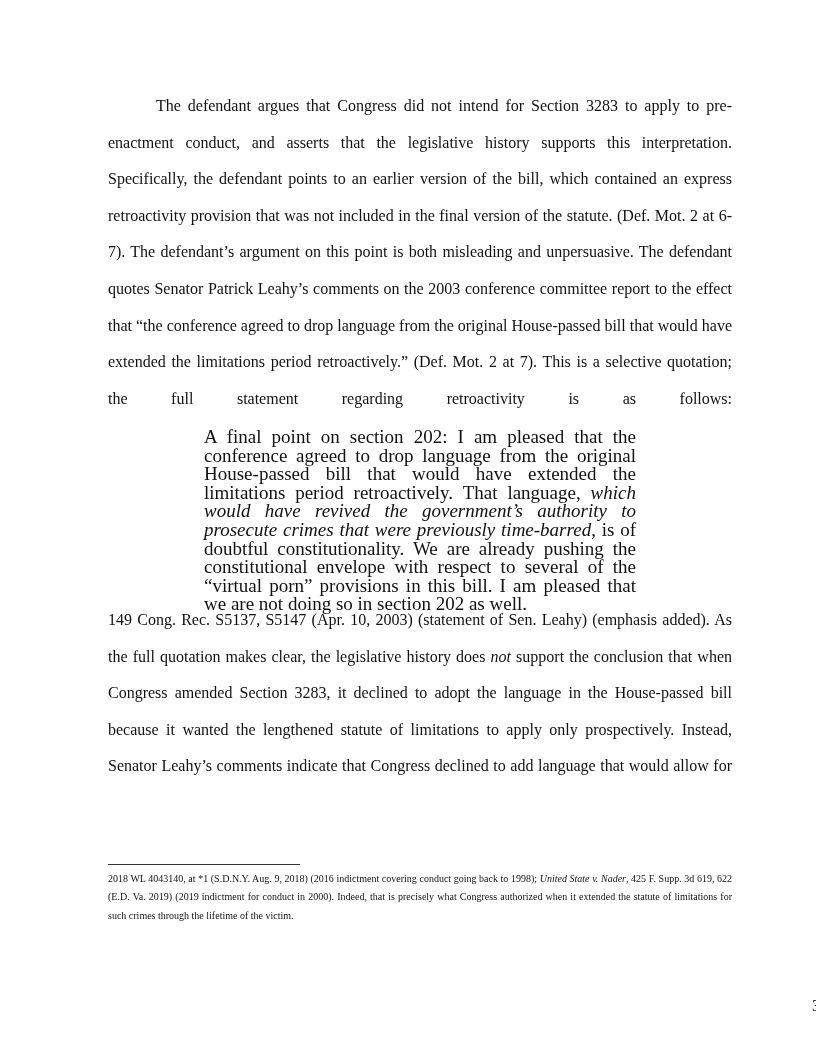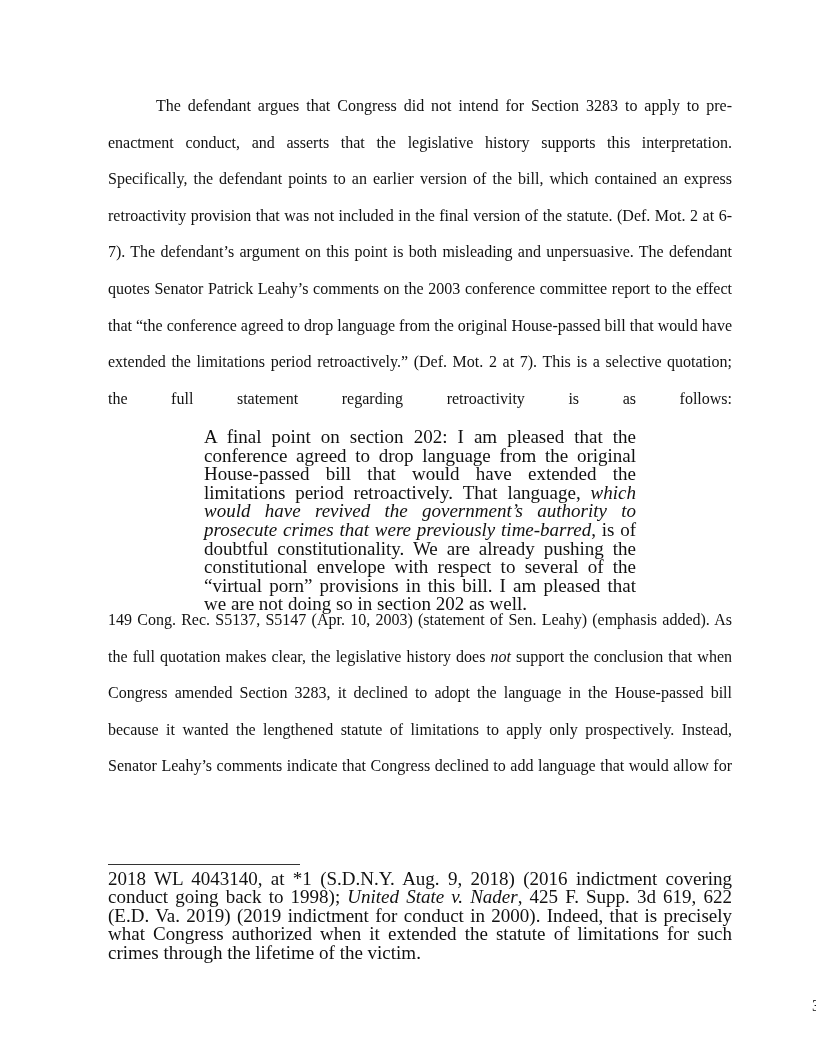--- a/index.html
+++ b/index.html
@@ -8,21 +8,21 @@
   .page { position: absolute; left: 12px; top: 0; width: 816px; height: 1056px; }
   .body-text { position: absolute; left: 96px; width: 624px; font-size: 16px;
                line-height: 36.6px; text-align: justify; }
   .para1 { top: 88px; text-indent: 48px; }
   .blockquote { position: absolute; left: 192px; width: 432px; top: 428px;
                 font-size: 19px; line-height: 18.6px; text-align: justify; }
   .para2 { top: 602px; }
   .fn-rule { position: absolute; left: 96px; top: 864px; width: 192px; height: 0;
              border-top: 1px solid #333; }
   .footnote { position: absolute; left: 96px; width: 624px; top: 870px;
-              font-size: 19px; line-height: 18.4px; text-align: justify; }
+              font-size: 10px; line-height: 18.4px; text-align: justify; }
   .page-number { position: absolute; left: 0; width: 816px; top: 997px;
                  text-align: right; font-size: 16px; }
   em { font-style: italic; }
   .jl { text-align-last: justify; }
 </style>
 </head>
 <body>
 
 <div class="page">
 

